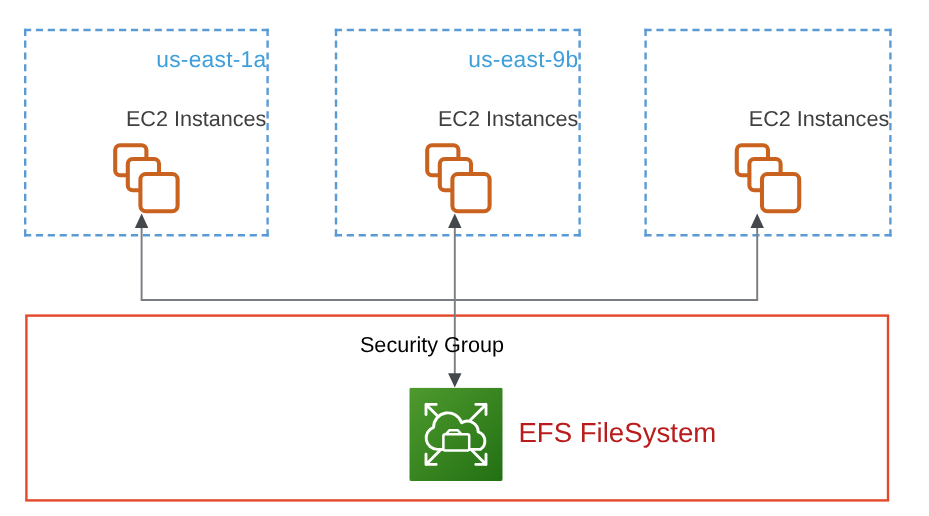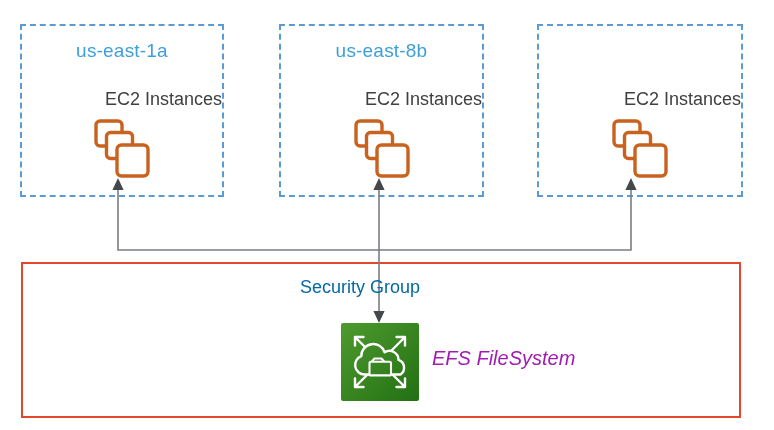--- a/index.html
+++ b/index.html
@@ -1,35 +1,35 @@
 <!DOCTYPE html>
 <html><head>
 <meta charset="utf-8">
 <style>
   html,body{margin:0;padding:0;background:#fff;}
   body{font-family:"Liberation Sans", sans-serif;}
   #canvas{position:relative;width:774px;height:430px;background:#ffffff;overflow:hidden;}
 
   
   .zone{position:absolute;top:24px;height:173px;border:2px dashed #5B9BD5;box-sizing:border-box;background:#fff;}
-  .zone-label{position:absolute;top:14px;left:0;width:100%;text-align:center;
+  .zone-label{position:absolute;top:14px;left:0;width:100%;text-align:right;
               color:#3F9FDB;font-size:19px;letter-spacing:.2px;}
   .zone-service{position:absolute;top:63px;left:0;width:100%;text-align:right;
               color:#404040;font-size:18px;}
   .zone-icon{position:absolute;top:92px;left:50%;transform:translateX(-50%);}
 
   
   .sg-box{position:absolute;left:21px;top:262px;width:720px;height:156px;
           border:2.5px solid #E4482C;box-sizing:border-box;background:transparent;}
   .sg-label{position:absolute;left:280px;top:277px;width:160px;text-align:center;
-          color:#0369a1;font-size:18px;}
+          color:#000000;font-size:18px;}
 
   
   .efs-icon{position:absolute;left:341px;top:323px;width:78px;height:78px;border-radius:2px;overflow:hidden;}
-  .efs-label{position:absolute;left:432px;top:347px;color:#a21caf;font-size:20px;font-style:italic;}
+  .efs-label{position:absolute;left:432px;top:347px;color:#b91c1c;font-size:23px;}
 
   
   .connectors{position:absolute;left:0;top:0;pointer-events:none;}
   .txt{white-space:nowrap;}
 </style>
 </head>
 <body>
 
 <div id="canvas">
 
@@ -43,21 +43,21 @@
         <g fill="#ffffff" stroke="#C9621F" stroke-width="3.4">
           <rect x="3" y="3" width="26" height="25" rx="4"></rect>
           <rect x="13.5" y="14.5" width="26" height="26" rx="4"></rect>
           <rect x="24" y="27" width="31" height="31" rx="4.5"></rect>
         </g>
       </svg>
     </span>
   </div>
 
   <div class="zone" style="left:279px;width:205px;">
-    <div class="zone-label txt">us-east-8b</div>
+    <div class="zone-label txt">us-east-9b</div>
     <div class="zone-service txt">EC2 Instances</div>
     <span class="zone-icon">
       <svg width="58" height="62" viewBox="0 0 58 62">
         <g fill="#ffffff" stroke="#C9621F" stroke-width="3.4">
           <rect x="3" y="3" width="26" height="25" rx="4"></rect>
           <rect x="13.5" y="14.5" width="26" height="26" rx="4"></rect>
           <rect x="24" y="27" width="31" height="31" rx="4.5"></rect>
         </g>
       </svg>
     </span>

